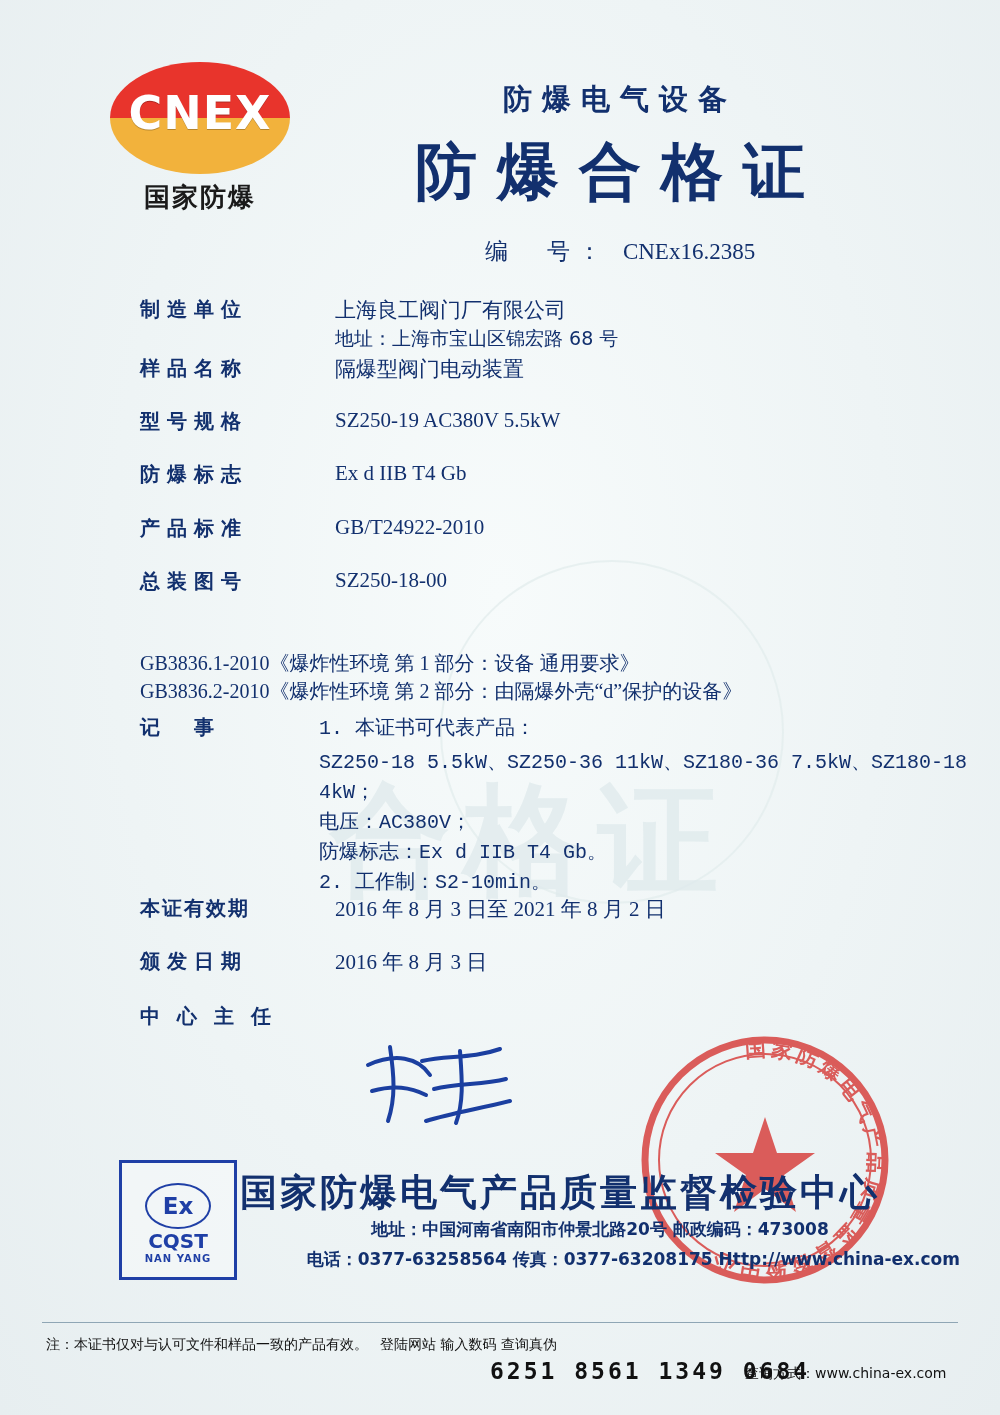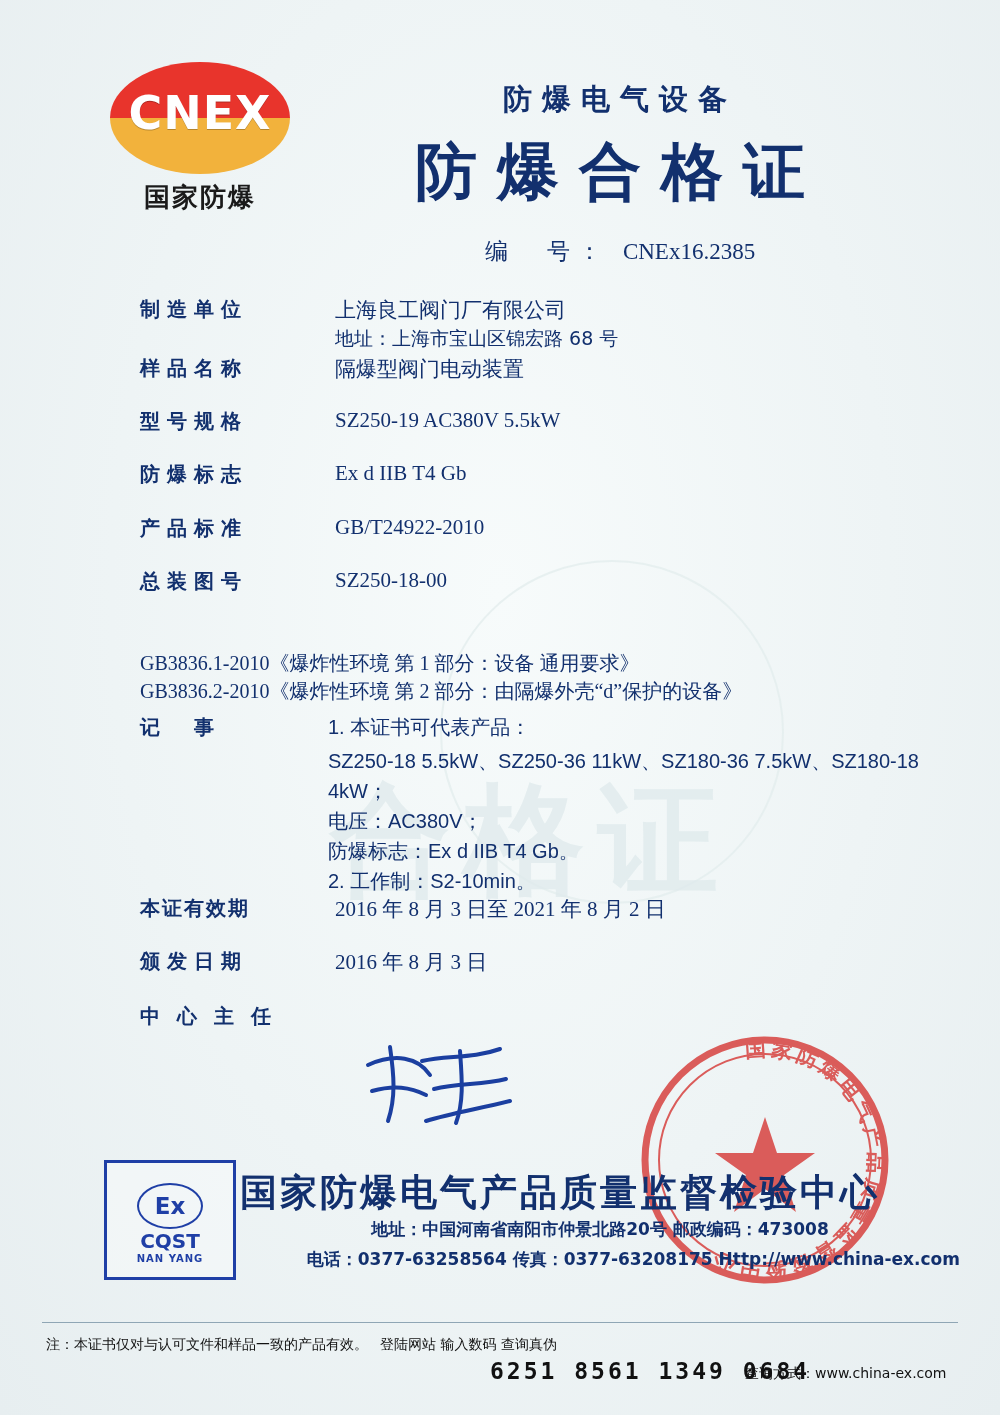--- a/index.html
+++ b/index.html
@@ -111,42 +111,42 @@
   }
   .std-line{
     position:absolute;left:140px;
     color:#12306e;
     font-size:20px;
     font-family:"Liberation Serif", serif;
     white-space:nowrap;
   }
 
   .note-line{
-    position:absolute;left:328px;
+    position:absolute;left:319px;
     color:#12306e;
     font-size:20px;
-    font-family:Liberation Sans, sans-serif;
+    font-family:Liberation Mono, monospace;
     white-space:nowrap;
   }
 
   
   .signature{
     position:absolute;left:360px;top:1035px;
     width:170px;height:100px;
     color:#1b3fa0;
   }
   
   .stamp{
     position:absolute;left:630px;top:1025px;width:270px;height:270px;
     pointer-events:none;
   }
 
   
   .ex-badge{
-    position:absolute;left:104px;top:1160px;width:132px;height:120px;
+    position:absolute;left:119px;top:1160px;width:118px;height:120px;
     border:3px solid #1f3fa6;
     background:rgba(255,255,255,.35);
     box-sizing:border-box;
   }
   .ex-badge .ex-circle{
     position:absolute;left:50%;top:20px;transform:translateX(-50%);
     width:62px;height:42px;border:2.5px solid #1f3fa6;border-radius:50%;
     display:flex;align-items:center;justify-content:center;
     font-family:"DejaVu Sans", sans-serif;font-weight:700;font-size:23px;color:#1f3fa6;
   }

